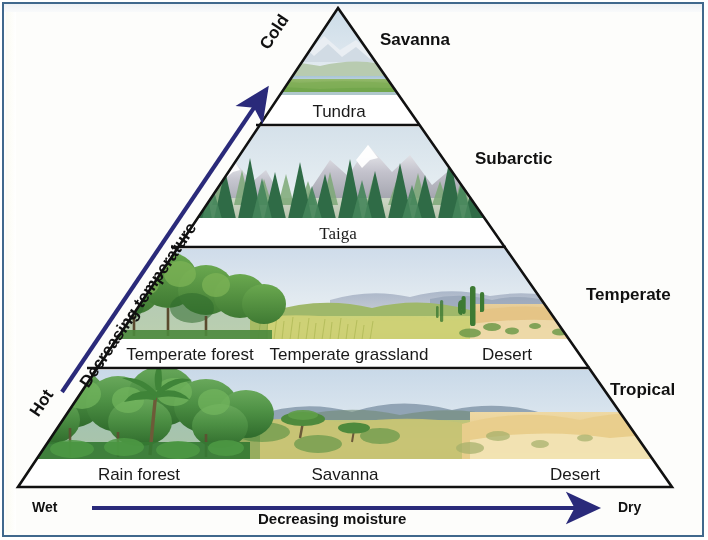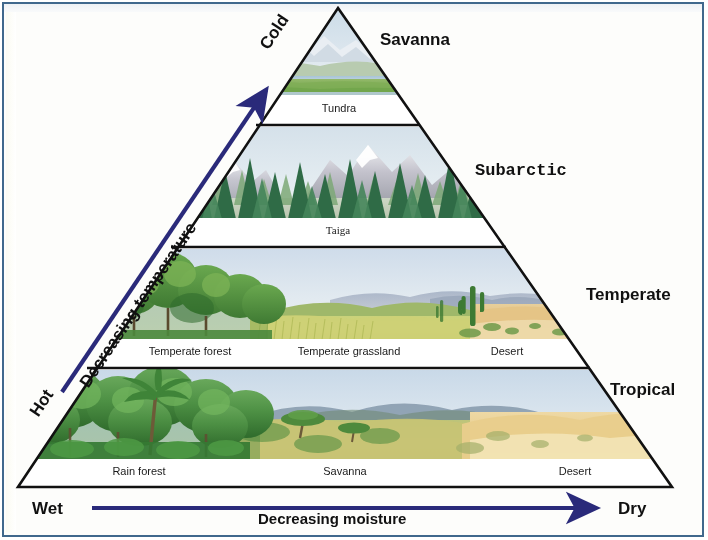--- a/index.html
+++ b/index.html
@@ -47,32 +47,32 @@
   }
 
   
   .txt {
     position: absolute;
     color: #1b1b1b;
     white-space: nowrap;
     line-height: 1;
   }
   .biome-label {
-    font-size: 11px;
+    font-size: 17px;
     font-weight: 400;
     color: #1a1a1a;
     text-align: center;
   }
   .zone-label {
     font-size: 17px;
     font-weight: 700;
     color: #111111;
   }
   .axis-endpoint {
-    font-size: 17px;
+    font-size: 14px;
     font-weight: 700;
     color: #111111;
   }
   .axis-title {
     font-size: 15px;
     font-weight: 700;
     color: #111111;
   }
   .rot-label {
     position: absolute;
@@ -476,21 +476,21 @@
 
   <div class="txt biome-label" style="left:264px; top:346px; width:170px;">Temperate grassland</div>
   <div class="txt biome-label" style="left:120px; top:346px; width:140px;">Temperate forest</div>
   <div class="txt biome-label" style="left:462px; top:346px; width:90px;">Desert</div>
 
   <div class="txt biome-label" style="left:74px; top:466px; width:130px;">Rain forest</div>
   <div class="txt biome-label" style="left:290px; top:466px; width:110px;">Savanna</div>
   <div class="txt biome-label" style="left:530px; top:466px; width:90px;">Desert</div>
 
   <div class="txt zone-label" style="left:380px; top:31px;">Savanna</div>
-  <div class="txt zone-label" style="left:475px; top:162px;font-family:Liberation Mono, monospace;">Subarctic</div>
+  <div class="txt zone-label" style="left:475px; top:150px;">Subarctic</div>
   <div class="txt zone-label" style="left:586px; top:286px;">Temperate</div>
   <div class="txt zone-label" style="left:610px; top:381px;">Tropical</div>
 
   <div class="rot-label" style="left:264px; top:38px; transform: rotate(-56deg);">Cold</div>
 
   <div class="rot-label" style="left:84px; top:376px; transform: rotate(-56deg);">Decreasing temperature</div>
 
   <div class="rot-label" style="left:34px; top:405px; transform: rotate(-56deg);">Hot</div>
 
   <div class="txt axis-endpoint" style="left:32px; top:500px;">Wet</div>

